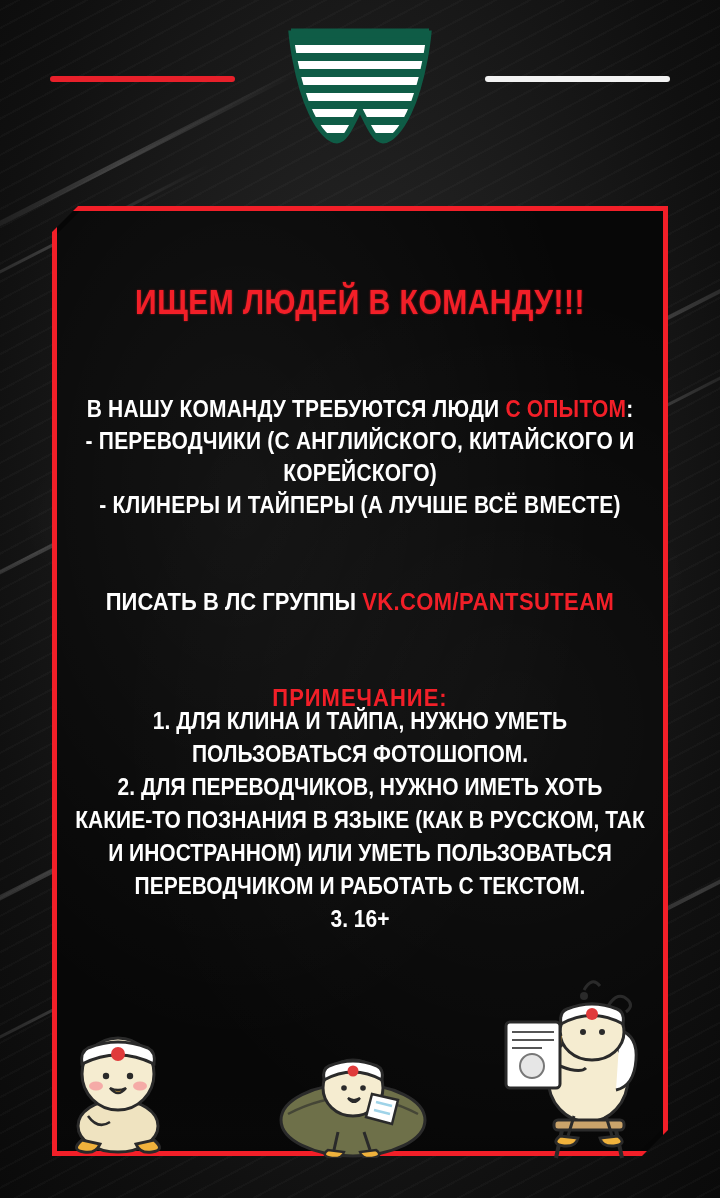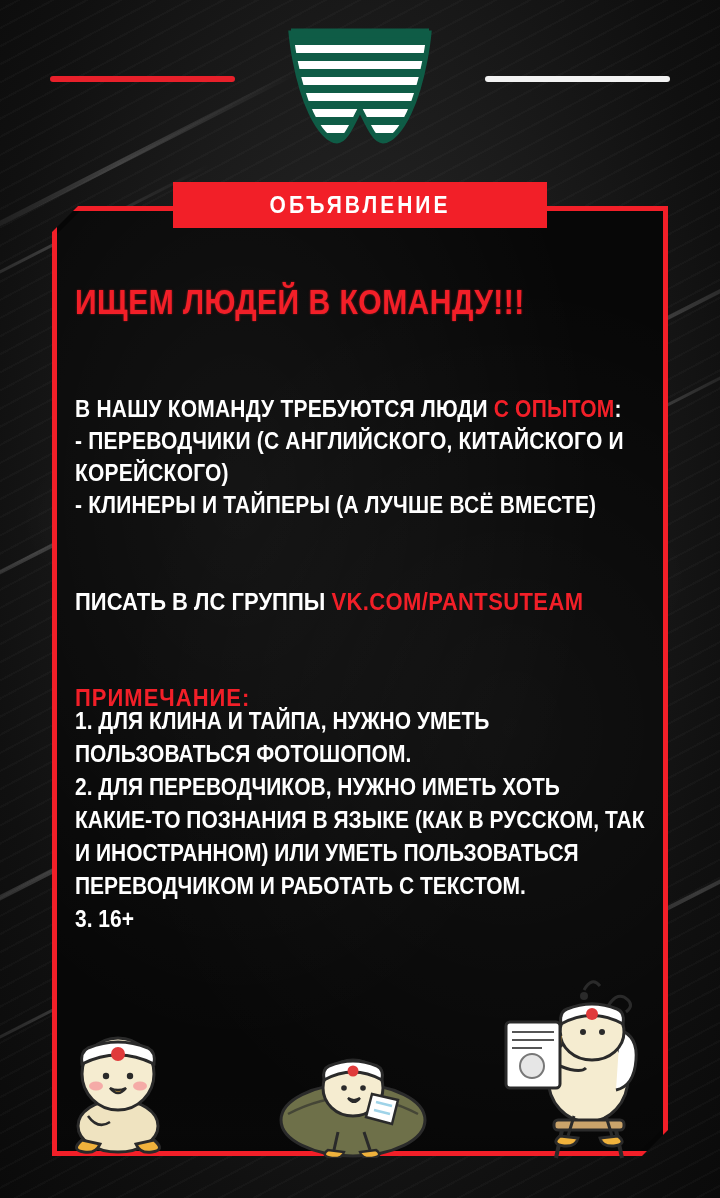--- a/index.html
+++ b/index.html
@@ -133,21 +133,21 @@
     inset: 0;
     background:
       radial-gradient(ellipse at 30% 30%, rgba(255,255,255,0.05) 0%, rgba(255,255,255,0) 60%),
       radial-gradient(ellipse at 75% 55%, rgba(255,255,255,0.04) 0%, rgba(255,255,255,0) 62%);
   }
 
   .panel-content {
     position: relative;
     z-index: 3;
     padding: 62px 18px 0 18px;
-    text-align: left;
+    text-align: center;
     color: #ffffff;
     font-family: "Liberation Sans Narrow", "Liberation Sans", sans-serif;
   }
 
   .headline {
     color: #f21f28;
     font-size: 30px;
     font-weight: bold;
     letter-spacing: 0.5px;
     transform: scaleY(1.15);
@@ -251,23 +251,20 @@
           <rect x="0" y="58" width="150" height="8"></rect>
           <rect x="0" y="74" width="150" height="8"></rect>
           <rect x="0" y="90" width="150" height="8"></rect>
           <rect x="0" y="106" width="150" height="8"></rect>
         </g>
       </g>
       <path d="M6 6 H144" stroke="#0f5c46" stroke-width="9" fill="none"></path>
     </svg>
   </div>
 
-  <div class="header-tab">
-    <span class="tab-text">ОБЪЯВЛЕНИЕ</span>
-  </div>
 
   <div class="panel">
     <div class="panel-border"></div>
     <div class="panel-inner">
       <div class="panel-ghost"></div>
 
       <div class="panel-content">
 
         <div class="headline">ИЩЕМ ЛЮДЕЙ В КОМАНДУ!!!</div>
 

